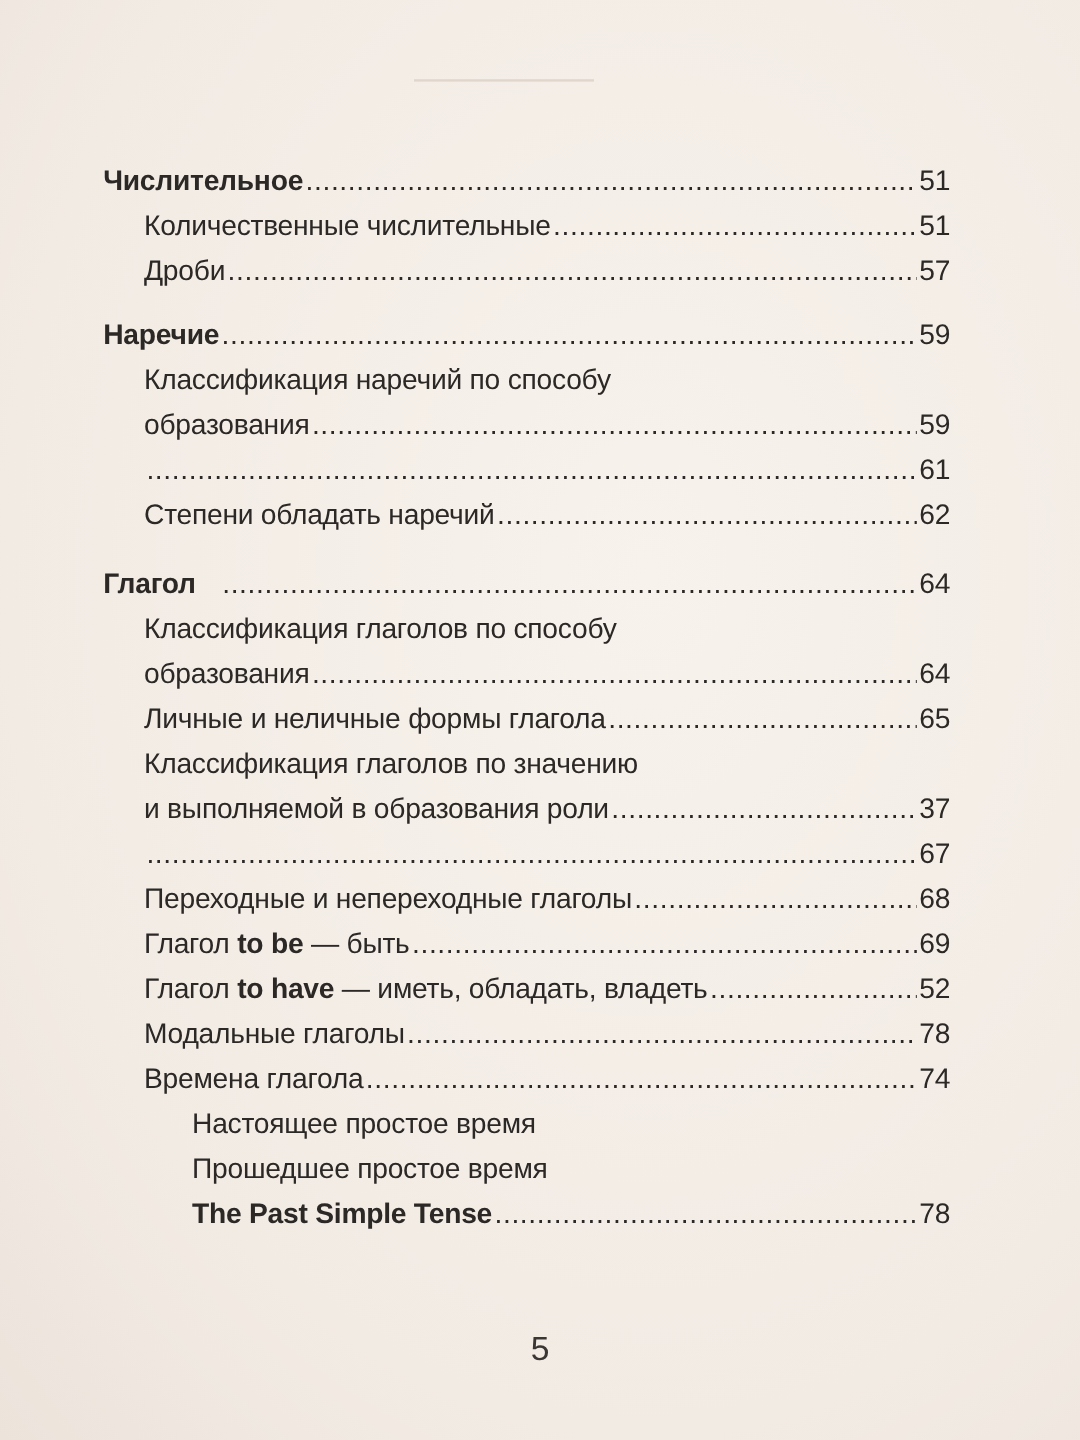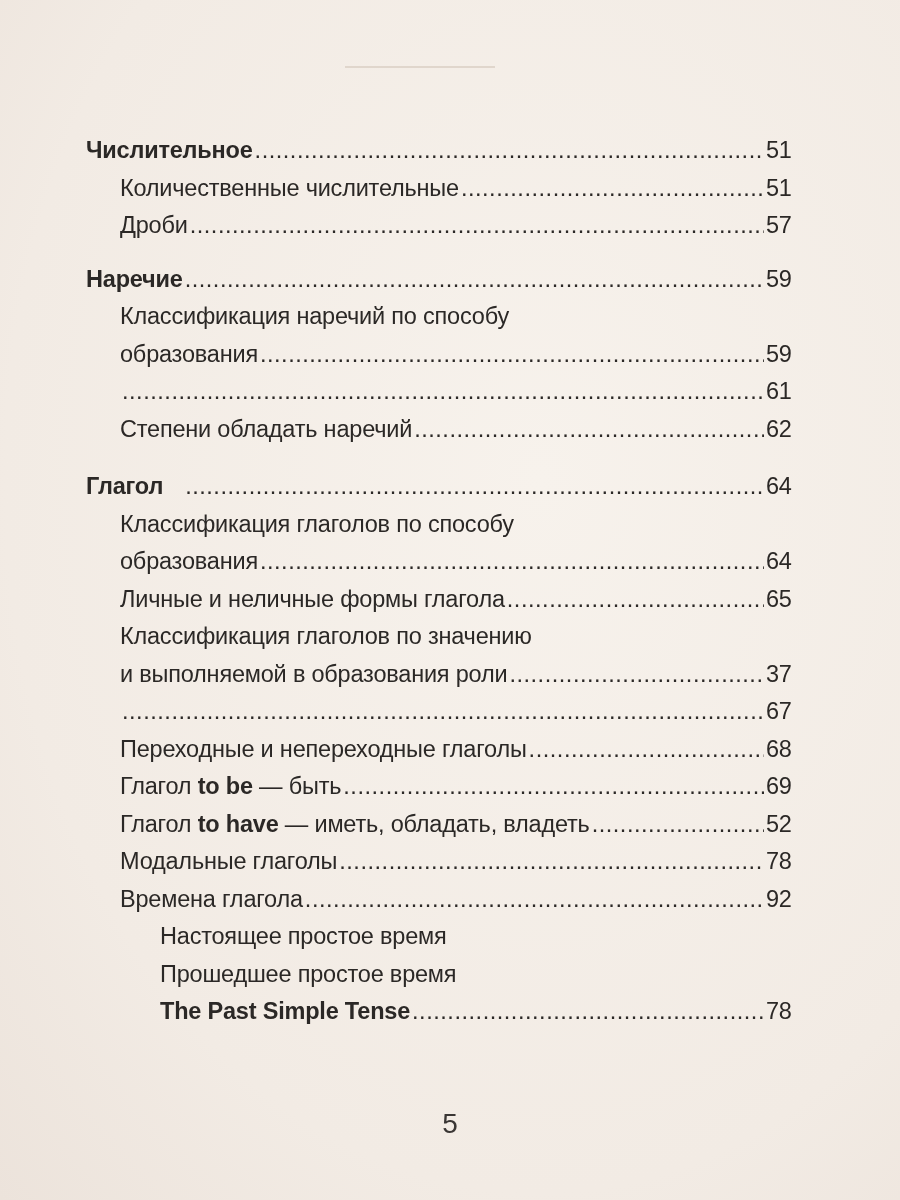--- a/index.html
+++ b/index.html
@@ -149,21 +149,21 @@
       <span class="page-num">52</span>
     </div>
     <div class="row lvl1">
       <span class="title">Модальные глаголы</span>
       <span class="dots"></span>
       <span class="page-num">78</span>
     </div>
     <div class="row lvl1">
       <span class="title">Времена глагола</span>
       <span class="dots"></span>
-      <span class="page-num">92</span>
+      <span class="page-num">74</span>
     </div>
 
     <div class="row lvl2 nodots">
       <span class="title">Настоящее простое время</span>
       <span class="dots"></span>
       <span class="page-num"></span>
     </div>
     <div class="row lvl2 nodots">
       <span class="title">Прошедшее простое время</span>
       <span class="dots"></span>

